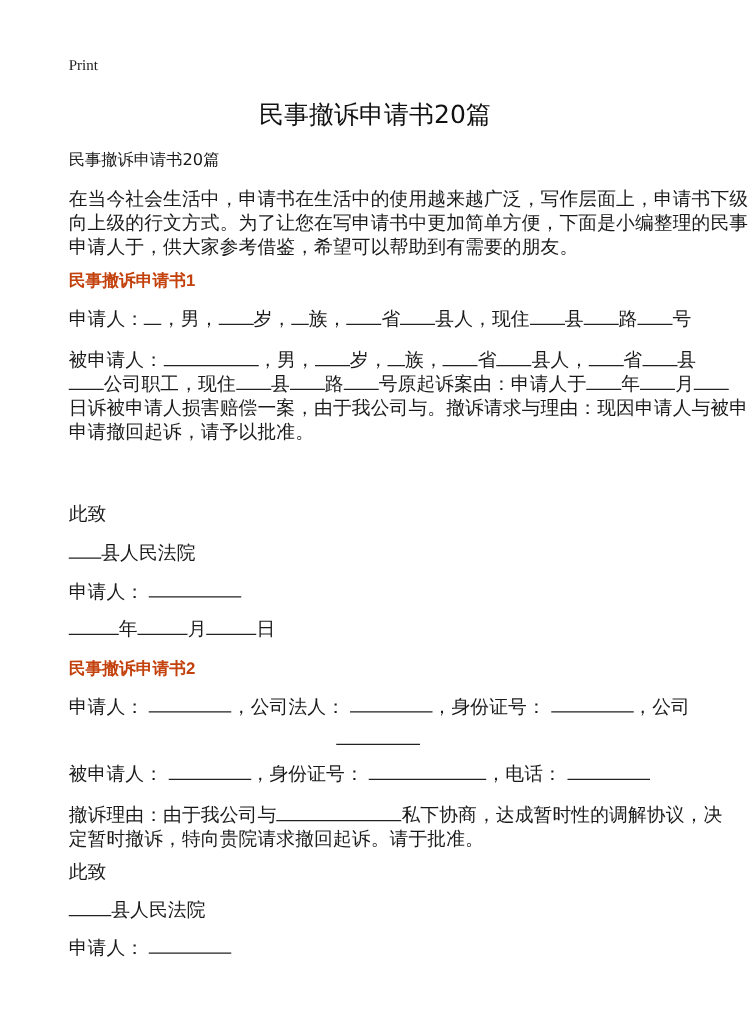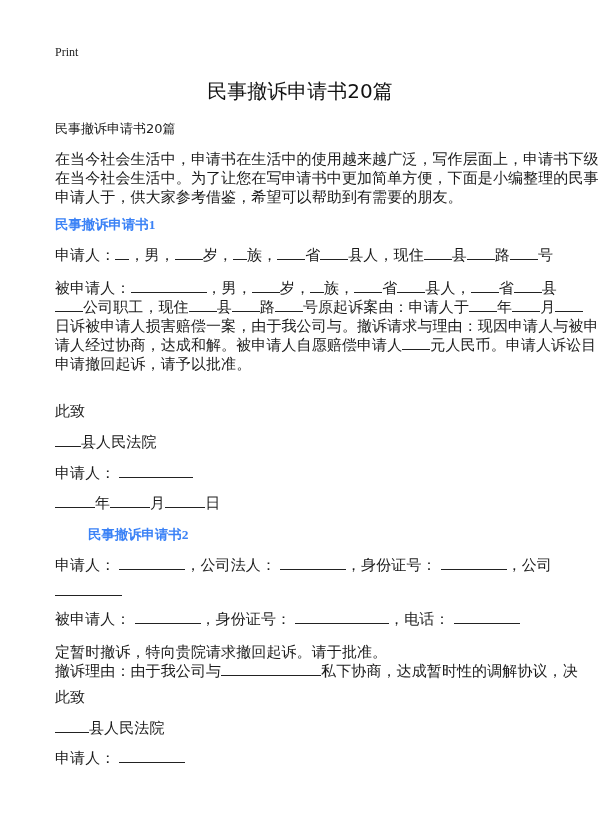--- a/index.html
+++ b/index.html
@@ -23,98 +23,95 @@
     position: absolute; left: 55px; top: 120px;
     font-size: 13px; line-height: 18px;
   }
   .p {
     position: absolute; left: 55px; width: 495px;
     font-size: 15px; line-height: 19px; color: #1a1a1a;
     letter-spacing: 0.1px;
   }
   .h {
     position: absolute; left: 55px;
-    font-family: Liberation Serif, serif;
-    font-weight: bold; font-size: 13.4px; line-height: 19px; color: #3b82f6;
+    font-family: Liberation Sans, sans-serif;
+    font-weight: bold; font-size: 13.4px; line-height: 19px; color: #c2410c;
   }
   .blank {
     display: inline-block; border-bottom: 1px solid #222;
     height: 12px; vertical-align: baseline;
   }
   .line { white-space: nowrap; }
 </style>
 </head>
 <body>
 
 <div class="print-label">Print</div>
 
 <div class="doc-title">民事撤诉申请书20篇</div>
 
 <div class="subtitle">民事撤诉申请书20篇</div>
 
 <div class="p" style="top:150px;">
   <div class="line">在当今社会生活中，申请书在生活中的使用越来越广泛，写作层面上，申请书下级</div>
-  <div class="line">在当今社会生活中。为了让您在写申请书中更加简单方便，下面是小编整理的民事</div>
+  <div class="line">向上级的行文方式。为了让您在写申请书中更加简单方便，下面是小编整理的民事</div>
   <div class="line">申请人于，供大家参考借鉴，希望可以帮助到有需要的朋友。</div>
 </div>
 
 <div class="h" style="top:215px;">民事撤诉申请书1</div>
 
 <div class="p line" style="top:246px;">
   <span>申请人：</span><span class="blank" style="width:14px"></span><span>，男，</span><span class="blank" style="width:28px"></span><span>岁，</span><span class="blank" style="width:14px"></span><span>族，</span><span class="blank" style="width:28px"></span><span>省</span><span class="blank" style="width:28px"></span><span>县人，现住</span><span class="blank" style="width:28px"></span><span>县</span><span class="blank" style="width:28px"></span><span>路</span><span class="blank" style="width:28px"></span><span>号</span>
 </div>
 
 <div class="p" style="top:279px;">
   <div class="line">
     <span>被申请人：</span><span class="blank" style="width:76px"></span><span>，男，</span><span class="blank" style="width:28px"></span><span>岁，</span><span class="blank" style="width:14px"></span><span>族，</span><span class="blank" style="width:28px"></span><span>省</span><span class="blank" style="width:28px"></span><span>县人，</span><span class="blank" style="width:28px"></span><span>省</span><span class="blank" style="width:28px"></span><span>县</span>
   </div>
   <div class="line">
     <span class="blank" style="width:28px"></span><span>公司职工，现住</span><span class="blank" style="width:28px"></span><span>县</span><span class="blank" style="width:28px"></span><span>路</span><span class="blank" style="width:28px"></span><span>号原起诉案由：申请人于</span><span class="blank" style="width:28px"></span><span>年</span><span class="blank" style="width:28px"></span><span>月</span><span class="blank" style="width:28px"></span>
   </div>
   <div class="line">日诉被申请人损害赔偿一案，由于我公司与。撤诉请求与理由：现因申请人与被申</div>
-  <div class="line">
-    <span>请人经过协商，达成和解。被申请人自愿赔偿申请人</span><span class="blank" style="width:28px"></span><span>元人民币。申请人诉讼目</span>
-  </div>
   <div class="line">申请撤回起诉，请予以批准。</div>
 </div>
 
 <div class="p" style="top:402px;">此致</div>
 
 <div class="p line" style="top:433px;">
   <span class="blank" style="width:26px"></span><span>县人民法院</span>
 </div>
 
 <div class="p line" style="top:464px;">
   <span>申请人：</span><span class="blank" style="width:74px; margin-left:4px"></span>
 </div>
 
 <div class="p line" style="top:494px;">
   <span class="blank" style="width:40px"></span><span>年</span><span class="blank" style="width:40px"></span><span>月</span><span class="blank" style="width:40px"></span><span>日</span>
 </div>
 
-<div class="h" style="top:525px;margin-left:33px;">民事撤诉申请书2</div>
+<div class="h" style="top:525px;">民事撤诉申请书2</div>
 
-<div class="p" style="top:556px;">
+<div class="p" style="top:556px;text-align:center;">
   <div class="line">
     <span>申请人：</span><span class="blank" style="width:66px; margin-left:4px"></span><span>，公司法人：</span><span class="blank" style="width:66px; margin-left:4px"></span><span>，身份证号：</span><span class="blank" style="width:66px; margin-left:4px"></span><span>，公司</span>
   </div>
   <div class="line" style="margin-top:7px">
     <span class="blank" style="width:67px"></span>
   </div>
 </div>
 
 <div class="p line" style="top:610px;">
   <span>被申请人：</span><span class="blank" style="width:66px; margin-left:4px"></span><span>，身份证号：</span><span class="blank" style="width:94px; margin-left:4px"></span><span>，电话：</span><span class="blank" style="width:66px; margin-left:4px"></span>
 </div>
 
 <div class="p" style="top:643px;">
-  <div class="line">定暂时撤诉，特向贵院请求撤回起诉。请于批准。</div>
   <div class="line">
     <span>撤诉理由：由于我公司与</span><span class="blank" style="width:100px"></span><span>私下协商，达成暂时性的调解协议，决</span>
   </div>
+  <div class="line">定暂时撤诉，特向贵院请求撤回起诉。请于批准。</div>
 </div>
 
 <div class="p" style="top:688px;">此致</div>
 
 <div class="p line" style="top:719px;">
   <span class="blank" style="width:34px"></span><span>县人民法院</span>
 </div>
 
 <div class="p line" style="top:749px;">
   <span>申请人：</span><span class="blank" style="width:66px; margin-left:4px"></span>

